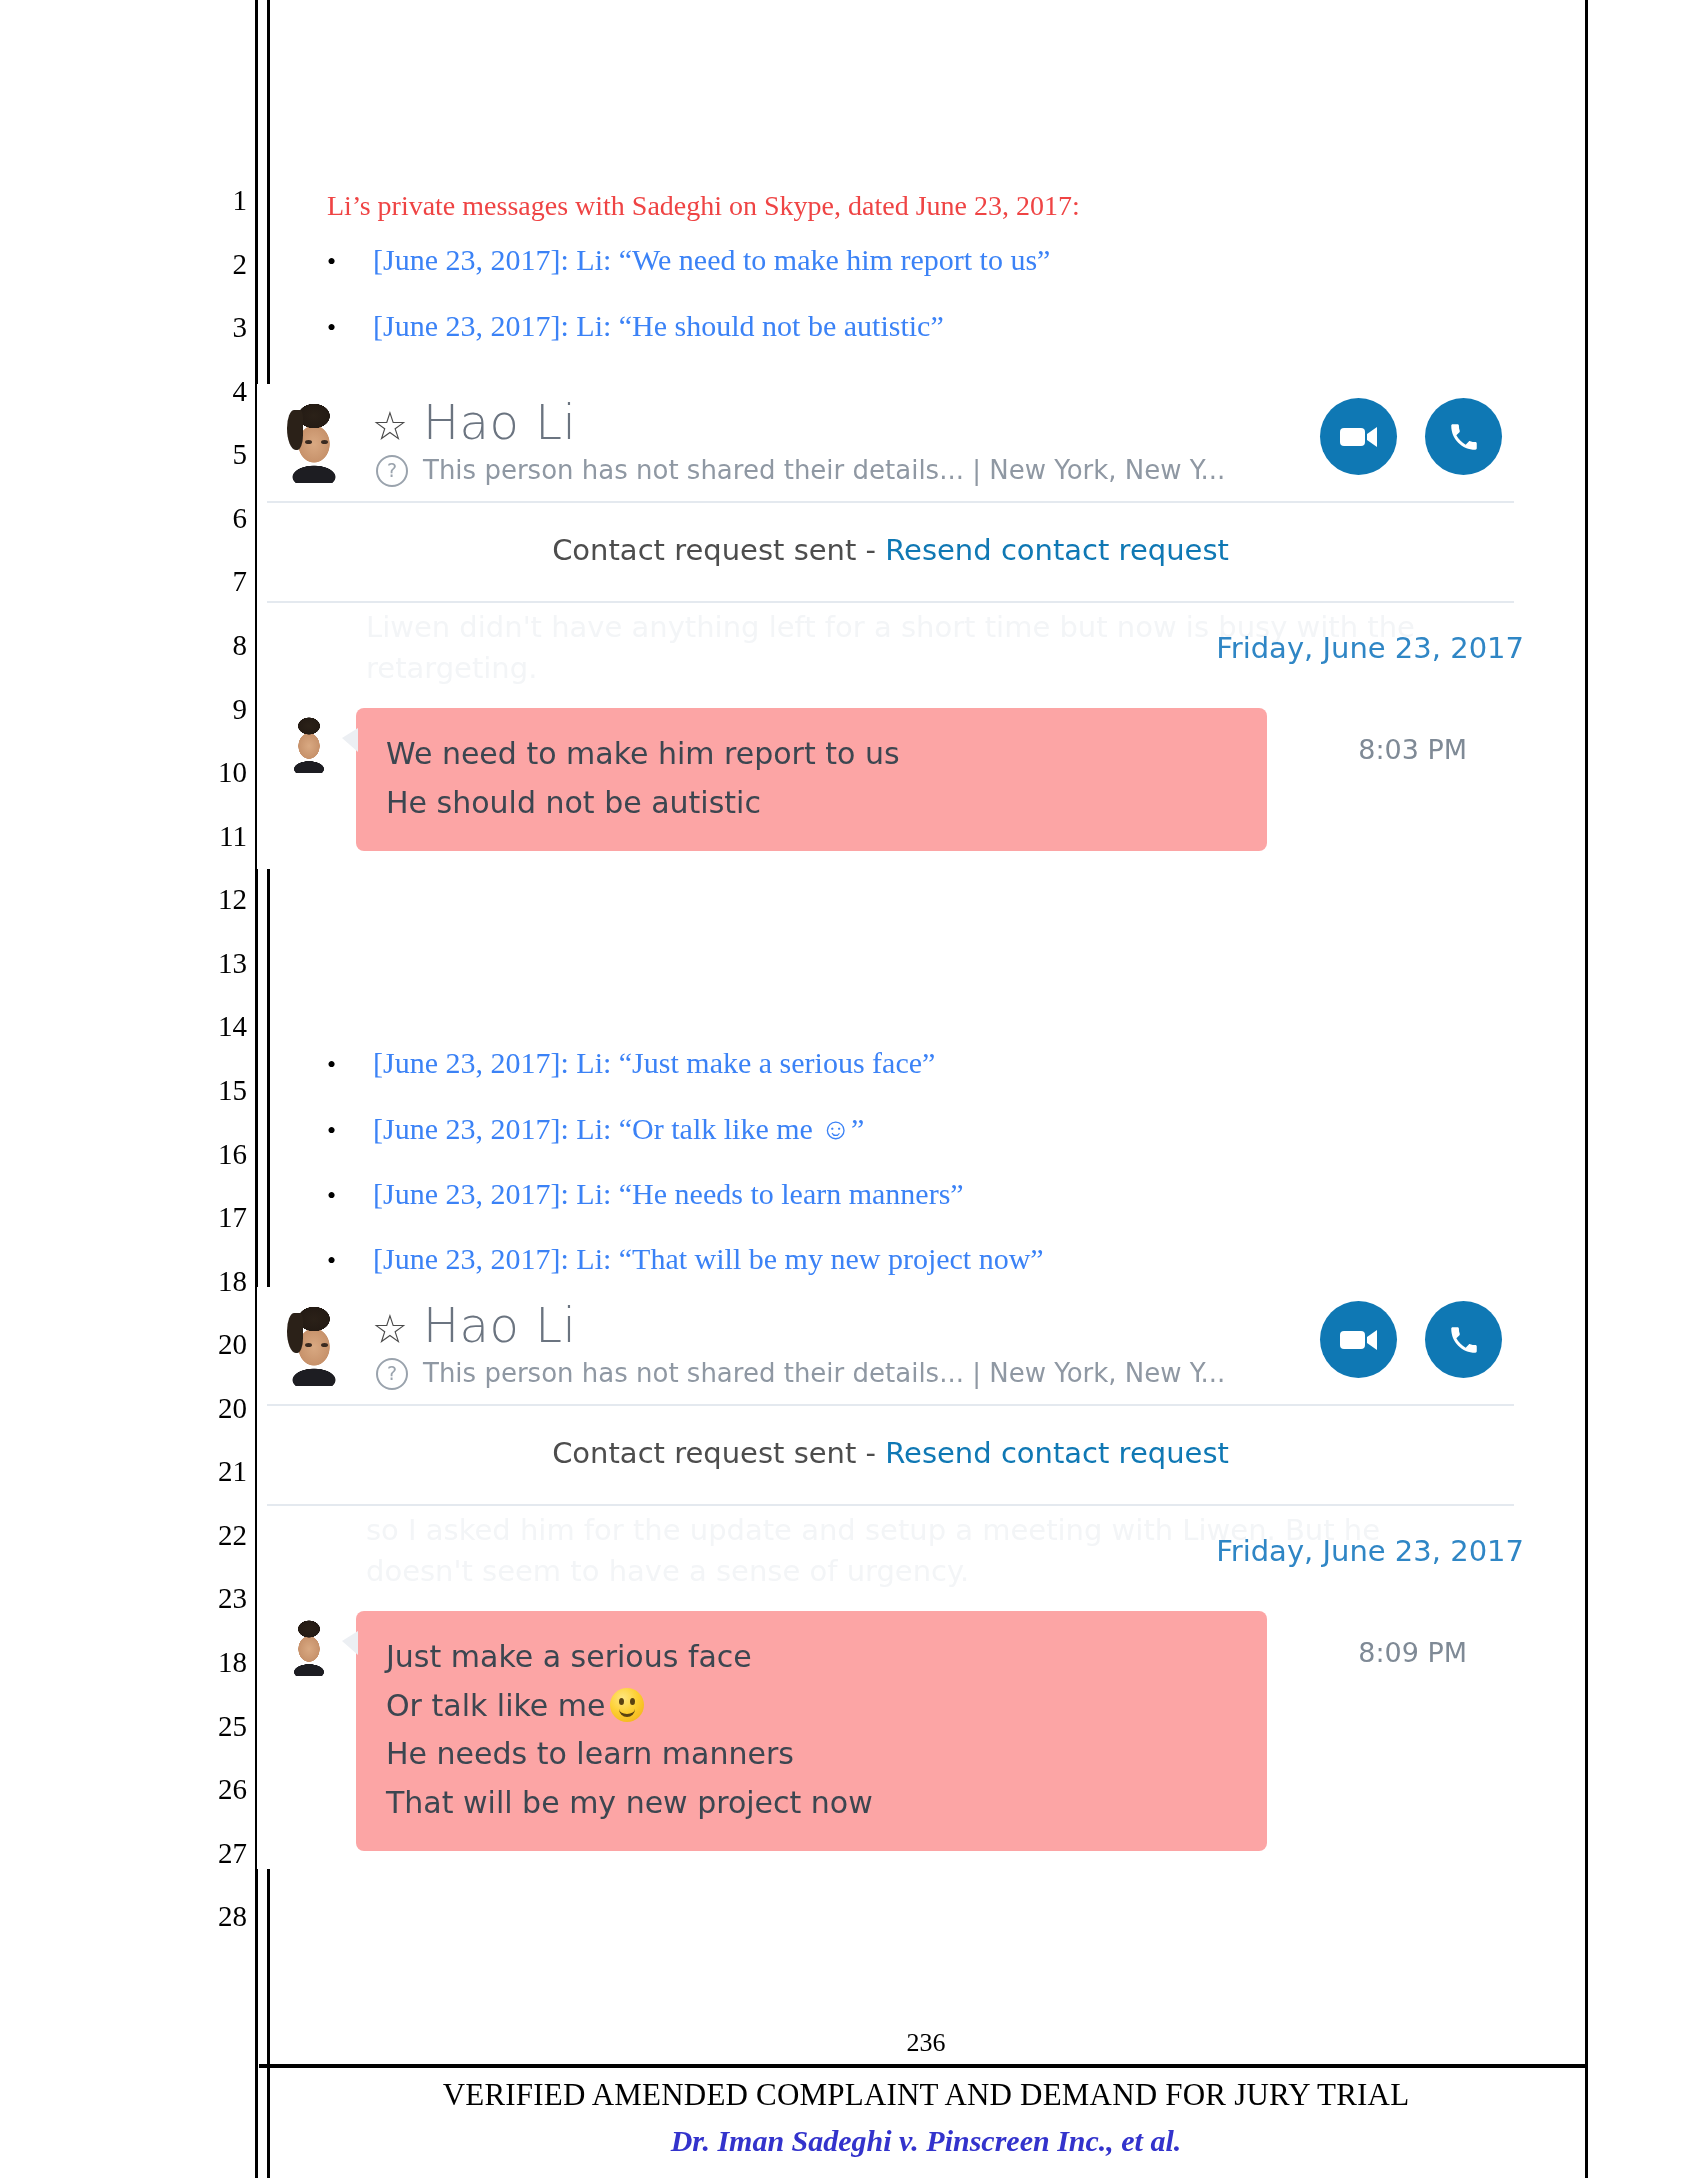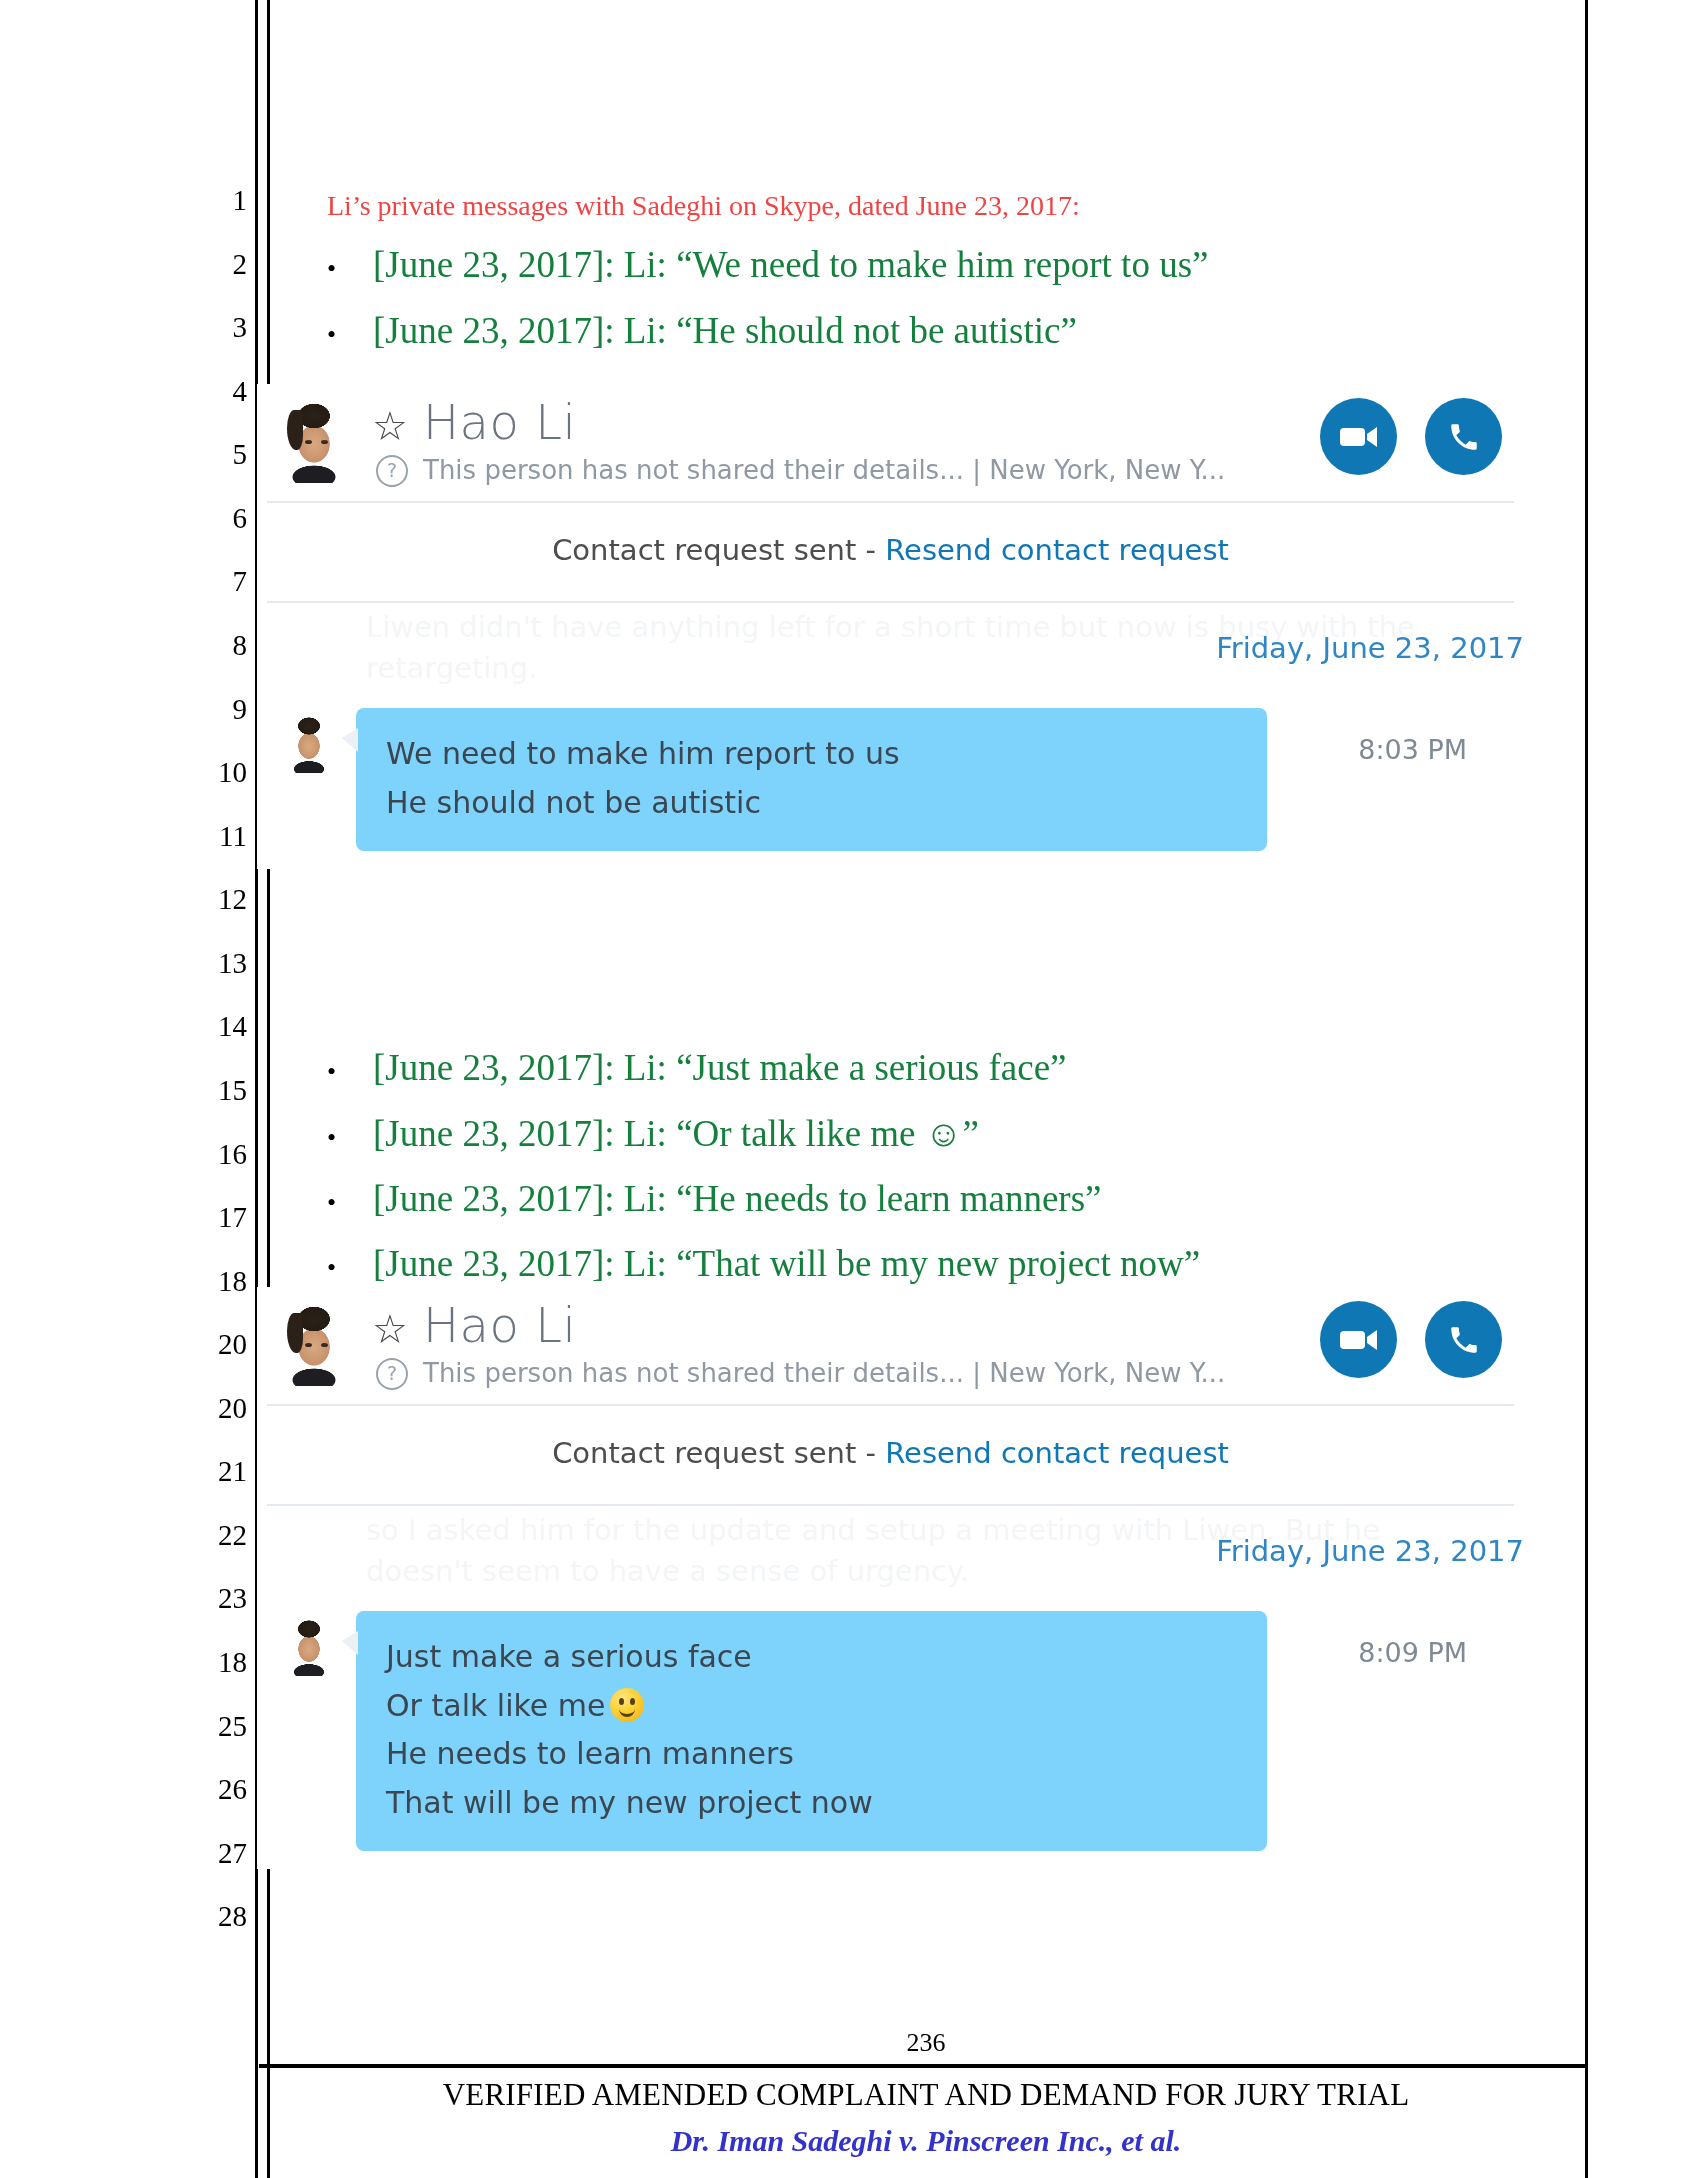--- a/index.html
+++ b/index.html
@@ -88,22 +88,22 @@
     white-space: nowrap;
   }
   .bullet-dot {
     width: 46px;
     font-size: 26px;
     color: #000;
     text-align: left;
     flex: 0 0 auto;
   }
   .bullet-text {
-    font-size: 37px;
-    color: #15803d;
+    font-size: 30px;
+    color: #3b82f6;
   }
 
   
   .skype {
     position: absolute;
     left: 257px;
     width: 1267px;
     background: #ffffff;
     font-family: "DejaVu Sans", sans-serif;
   }
@@ -257,21 +257,21 @@
     background:
       radial-gradient(ellipse 18px 14px at 26px 14px, #2b2118 0%, #241b14 60%, rgba(36,27,20,0) 62%),
       radial-gradient(ellipse 15px 18px at 26px 34px, #d9a982 0%, #c7926b 70%, rgba(199,146,107,0) 73%),
       radial-gradient(ellipse 21px 11px at 26px 57px, #1d1d22 0%, #1d1d22 70%, rgba(29,29,34,0) 73%),
       #ffffff;
   }
   .sk-bubble {
     position: relative;
     margin-left: 99px;
     width: 911px;
-    background: #7dd3fc;
+    background: #fca5a5;
     border-radius: 8px;
     padding: 22px 30px 24px 30px;
     box-sizing: border-box;
   }
   .sk-bubble:before {
     content: "";
     position: absolute;
     left: -14px;
     top: 20px;
     width: 0; height: 0;

